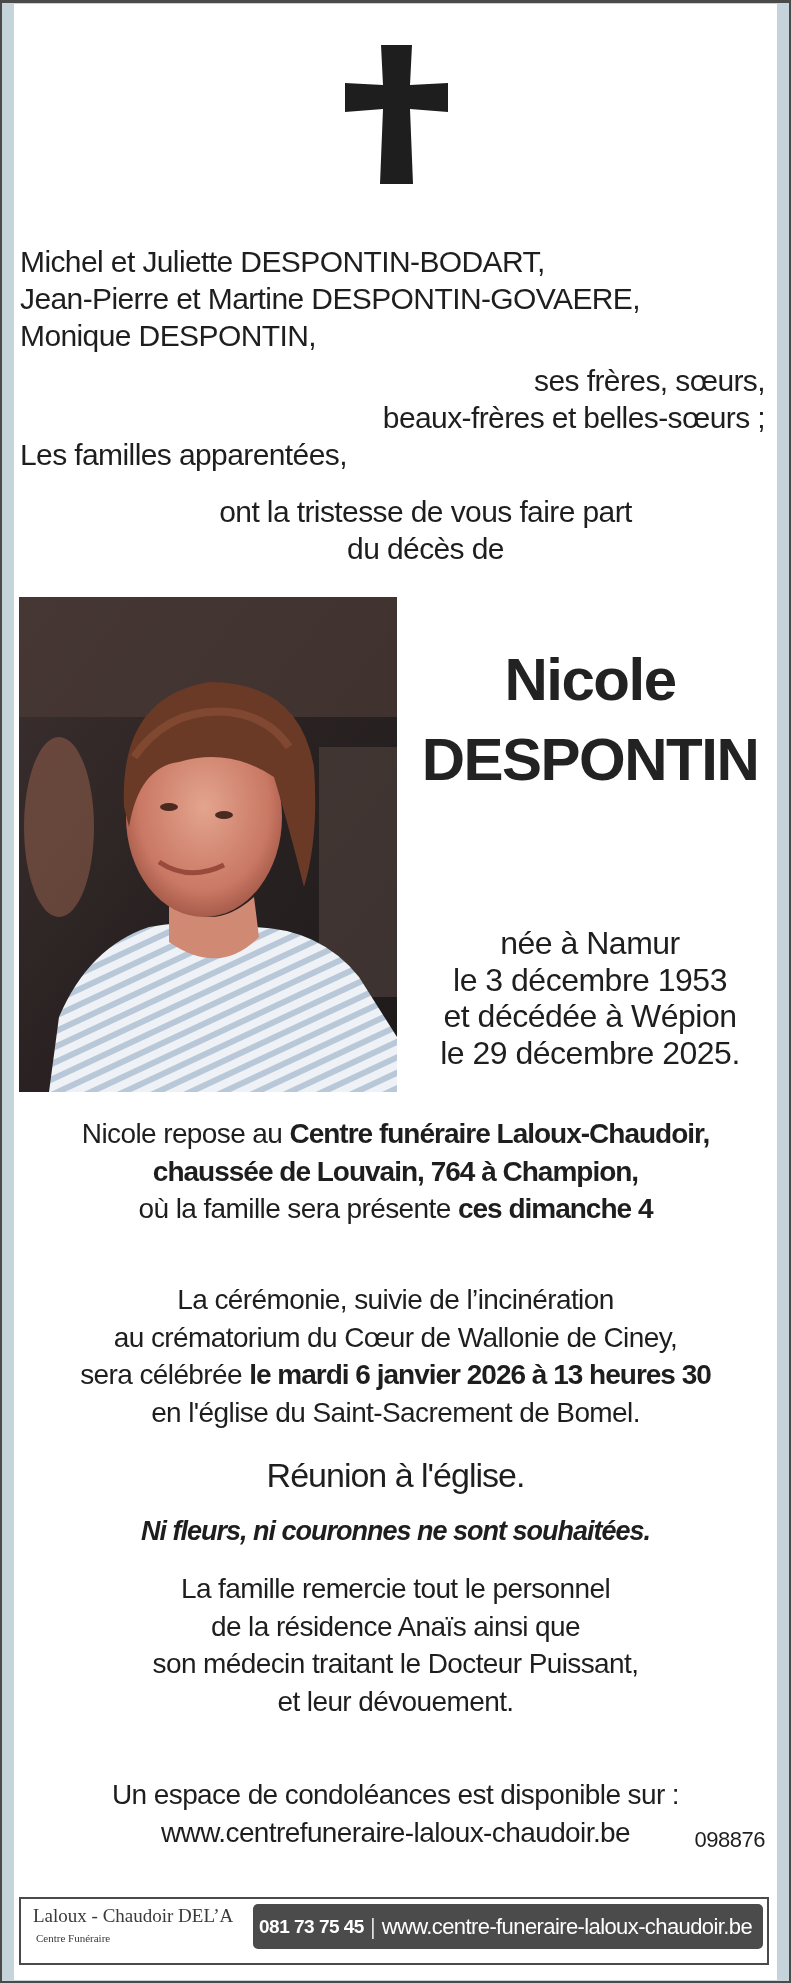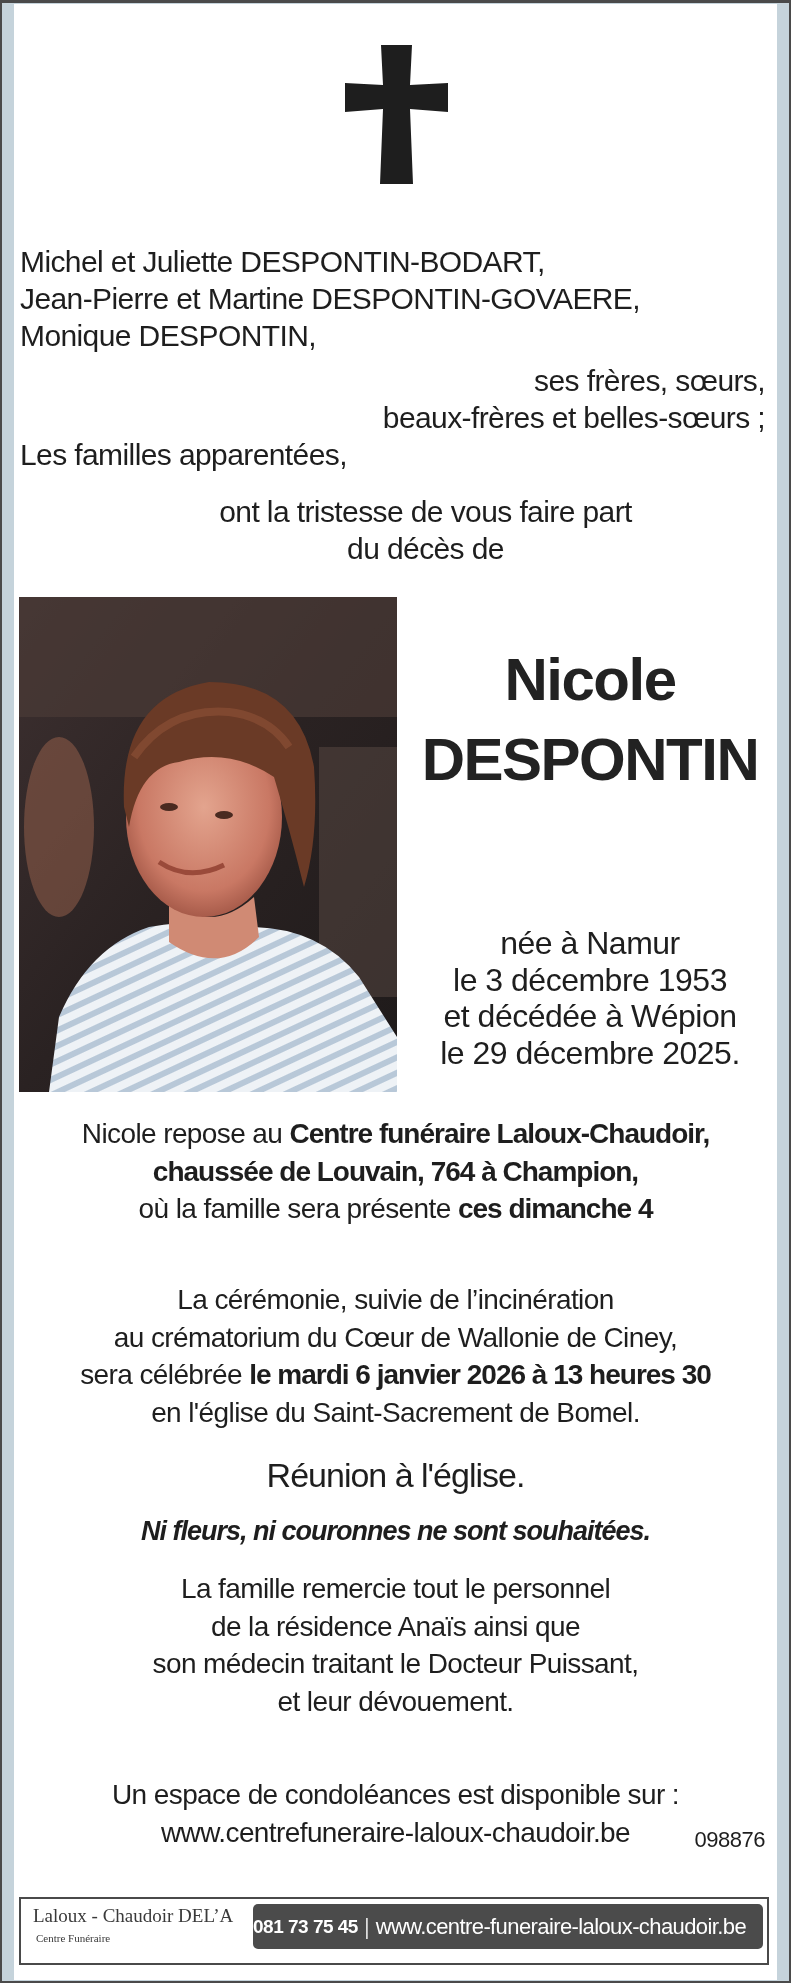--- a/index.html
+++ b/index.html
@@ -23,21 +23,21 @@
   .notice-bold { font-size: 34px; font-weight: normal; letter-spacing: -1px; }
   .notice-italic { font-size: 27px; font-weight: bold; font-style: italic; letter-spacing: -1px; }
   .ref { position: absolute; right: 26px; top: 1827px; font-size: 22px; letter-spacing: -0.5px; }
   .footer { position: absolute; left: 19px; top: 1897px; width: 750px; height: 68px;
             box-sizing: border-box; border: 2px solid #4a4a4a; border-top-width: 2px; background: #fff; }
   .logo-main { position: absolute; left: 12px; top: 6px; font-family: "Liberation Serif", "DejaVu Serif", serif;
                font-size: 19px; color: #3a3a3a; white-space: nowrap; }
   .logo-sub { position: absolute; left: 15px; top: 33px; font-family: "Liberation Serif", "DejaVu Serif", serif;
               font-size: 11px; color: #3a3a3a; white-space: nowrap; }
   .pill { position: absolute; left: 232px; top: 5px; width: 510px; height: 45px; background: #4b4b4b;
-          border-radius: 5px; color: #fff; display: flex; align-items: center; box-sizing: border-box; white-space: nowrap; }
+          border-radius: 5px; color: #fff; display: flex; align-items: center; padding-left: 6px; box-sizing: border-box; white-space: nowrap; }
   .pill .phone { font-weight: bold; font-size: 19px; letter-spacing: -0.5px; }
   .pill .sep { font-size: 22px; margin: 0 6px; color: #ddd; }
   .pill .url { font-size: 22px; letter-spacing: -0.6px; }
 </style>
 </head>
 <body>
 
 <div class="frame">
   <div class="paper"></div>
 </div>

